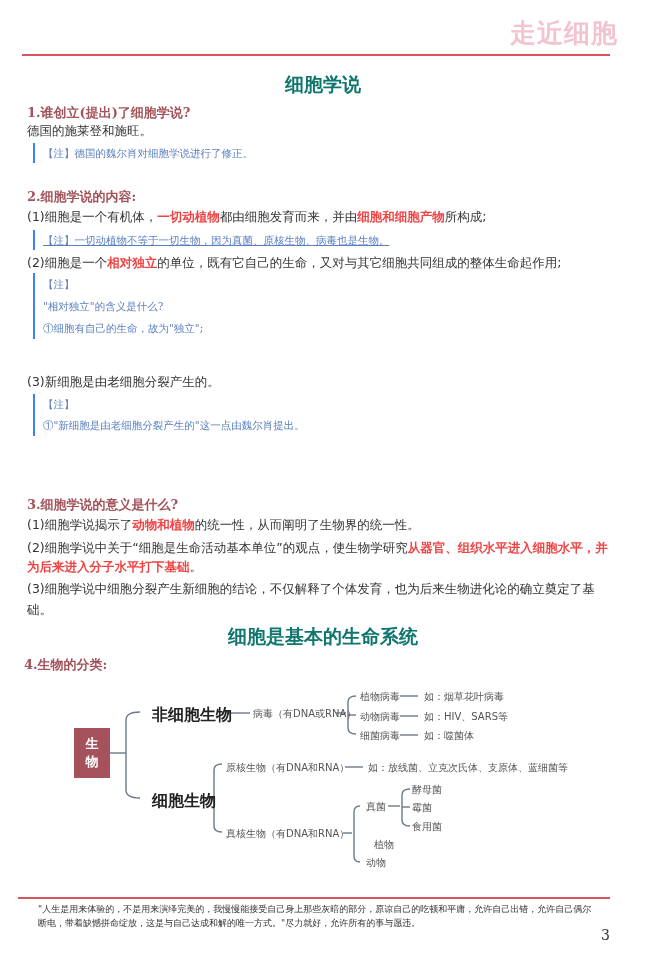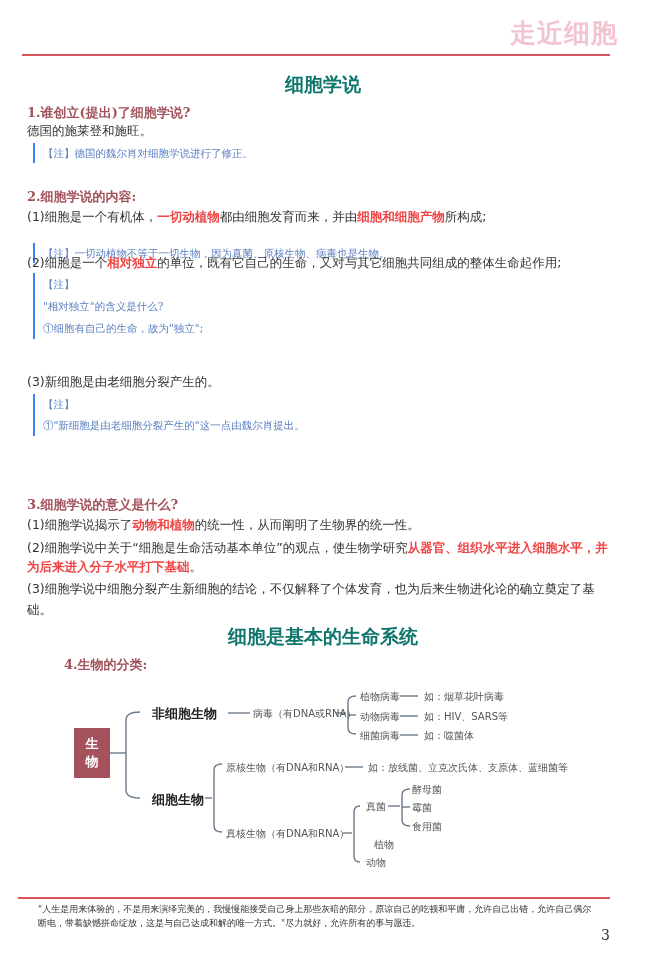--- a/index.html
+++ b/index.html
@@ -9,21 +9,21 @@
   .brand { right: 28px; top: 16px; font-size: 26px; font-weight: bold; color: #f2c4cf; letter-spacing: 1px; }
   .topline { left: 22px; top: 54px; width: 588px; height: 2px; background: #d9555c; }
   .h1 { left: 0; width: 646px; text-align: center; font-size: 19px; font-weight: bold; color: #0f766e; }
   .qh { left: 27px; font-size: 13px; font-weight: bold; color: #a2525a; }
   .p { left: 27px; width: 590px; font-size: 12.5px; line-height: 21px; color: #333; font-family: "DejaVu Sans", "Liberation Sans", sans-serif; }
   .p b { color: #ef4444; margin-top: 15px; }
   .note { left: 33px; width: 580px; border-left: 2px solid #3b82f6; padding-left: 8px;
           font-size: 10.5px; line-height: 20px; color: #5a7fc0; font-family: "DejaVu Serif", "Liberation Serif", serif; }
   .note div { white-space: normal; }
   .node { font-family: "DejaVu Sans", "Liberation Sans", sans-serif; font-size: 10px; color: #555; white-space: nowrap; }
-  .node.bold { font-weight: bold; font-size: 13px; color: #222; }
+  .node.bold { font-weight: bold; font-size: 16px; color: #222; }
   .root { left: 74px; top: 728px; width: 36px; height: 50px; background: #a5525c; color: #fff;
           font-family: "DejaVu Sans", "Liberation Sans", sans-serif; font-weight: bold; font-size: 13px;
           display: flex; flex-direction: column; align-items: center; justify-content: center; line-height: 18px; }
   svg.lines { position: absolute; left: 0; top: 0; }
   .botline { left: 18px; top: 897px; width: 592px; height: 2px; background: #d9555c; }
   .quote { left: 38px; top: 902px; width: 560px; font-size: 9px; line-height: 14px; color: #333; }
   .pageno { right: 36px; top: 927px; font-size: 14px; color: #333; }
 </style>
 </head>
 <body>
@@ -36,21 +36,21 @@
 <div class="abs qh" style="top:104px;">1.谁创立(提出)了细胞学说?</div>
 <div class="abs p" style="top:120px;">德国的施莱登和施旺。</div>
 <div class="abs note" style="top:143px;">
   <div>【注】德国的魏尔肖对细胞学说进行了修正。</div>
 </div>
 
 <div class="abs qh" style="top:188px;">2.细胞学说的内容:</div>
 <div class="abs p" style="top:206px;">
   <span>(1)细胞是一个有机体，</span><b>一切动植物</b><span>都由细胞发育而来，并由</span><b>细胞和细胞产物</b><span>所构成;</span>
 </div>
-<div class="abs note" style="top:243px;">
+<div class="abs note" style="top:230px;text-decoration:underline;">
   <div>【注】一切动植物不等于一切生物，因为真菌、原核生物、病毒也是生物。</div>
 </div>
 <div class="abs p" style="top:252px;">
   <span>(2)细胞是一个</span><b>相对独立</b><span>的单位，既有它自己的生命，又对与其它细胞共同组成的整体生命起作用;</span>
 </div>
 <div class="abs note" style="top:273px; line-height:22px;">
   <div>【注】</div>
   <div>"相对独立"的含义是什么?</div>
   <div>①细胞有自己的生命，故为"独立";</div>
 </div>
@@ -63,21 +63,21 @@
 <div class="abs qh" style="top:496px;">3.细胞学说的意义是什么?</div>
 <div class="abs p" style="top:514px;">
   <span>(1)细胞学说揭示了</span><b>动物和植物</b><span>的统一性，从而阐明了生物界的统一性。</span>
 </div>
 <div class="abs p" style="top:538px; line-height:19px;">
   <span>(2)细胞学说中关于“细胞是生命活动基本单位”的观点，使生物学研究</span><b>从器官、组织水平进入细胞水平，并为后来进入分子水平打下基础</b><span>。</span>
 </div>
 <div class="abs p" style="top:578px;">(3)细胞学说中细胞分裂产生新细胞的结论，不仅解释了个体发育，也为后来生物进化论的确立奠定了基础。</div>
 
 <div class="abs h1" style="top:624px;">细胞是基本的生命系统</div>
-<div class="abs qh" style="top:656px; left:24px;margin-left:40px;">4.生物的分类:</div>
+<div class="abs qh" style="top:656px; left:24px;">4.生物的分类:</div>
 
 <svg class="lines" width="646" height="900">
   <g stroke="#6b7a8a" stroke-width="1.4" fill="none">
 
     <line x1="110" y1="753" x2="126" y2="753"></line>
     <path d="M140,712 Q126,712 126,720 L126,790 Q126,798 140,798"></path>
 
     <line x1="228" y1="713" x2="250" y2="713"></line>
 
     <line x1="336" y1="713" x2="346" y2="713"></line>

